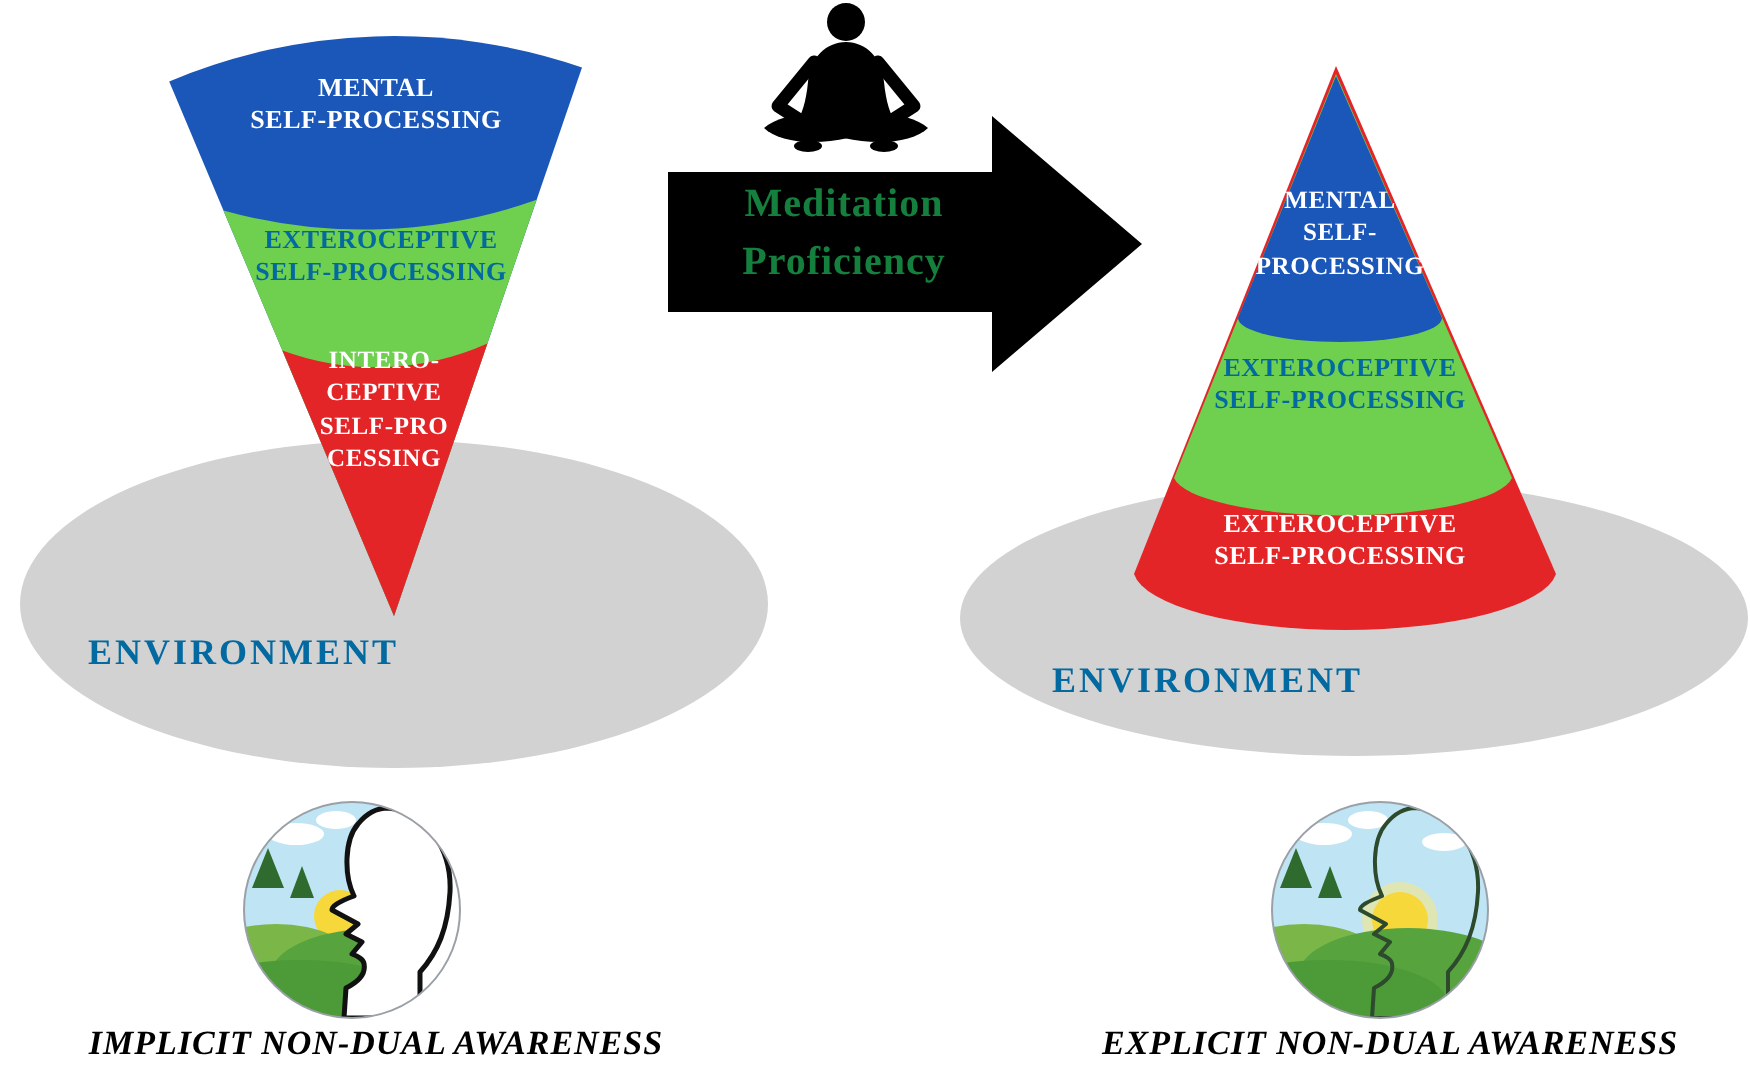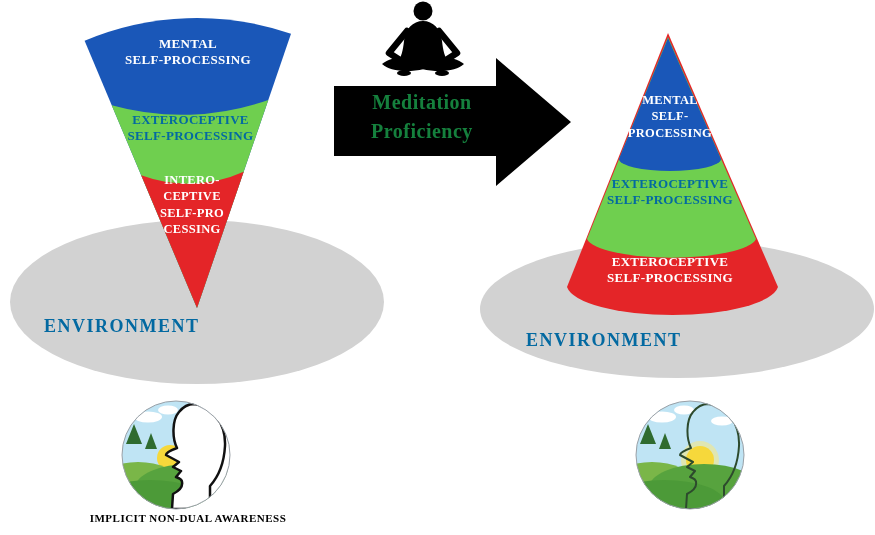--- a/index.html
+++ b/index.html
@@ -38,25 +38,26 @@
     font-weight:bold;
     text-align:center;
     white-space:pre-line;
     line-height:1.45;
     letter-spacing:0.5px;
   }
   .caption{
     position:absolute;
     font-weight:bold;
     color:#000000;
-    font-size:11px;
+    font-size:17px;
     letter-spacing:0.5px;
     text-align:center;
     white-space:nowrap;
     width:320px;
+    font-style:italic;
   }
 </style>
 </head>
 <body>
 
 <div class="canvas">
 
   <svg width="875" height="535" viewBox="0 0 875 535">
     <defs>
       <clipPath id="clipL">
@@ -157,14 +158,15 @@
   <div class="lbl white band-sm" style="left:614px;top:92px;width:112px;">MENTAL
 SELF-
 PROCESSING</div>
   <div class="lbl dark band" style="left:592px;top:176px;width:156px;">EXTEROCEPTIVE
 SELF-PROCESSING</div>
   <div class="lbl white band" style="left:586px;top:254px;width:168px;">EXTEROCEPTIVE
 SELF-PROCESSING</div>
   <div class="env" style="left:526px;top:330px;">ENVIRONMENT</div>
 
   <div class="caption" style="left:28px;top:512px;">IMPLICIT NON-DUAL AWARENESS</div>
+  <div class="caption" style="left:535px;top:512px;">EXPLICIT NON-DUAL AWARENESS</div>
 
 </div>
 
 </body></html>

